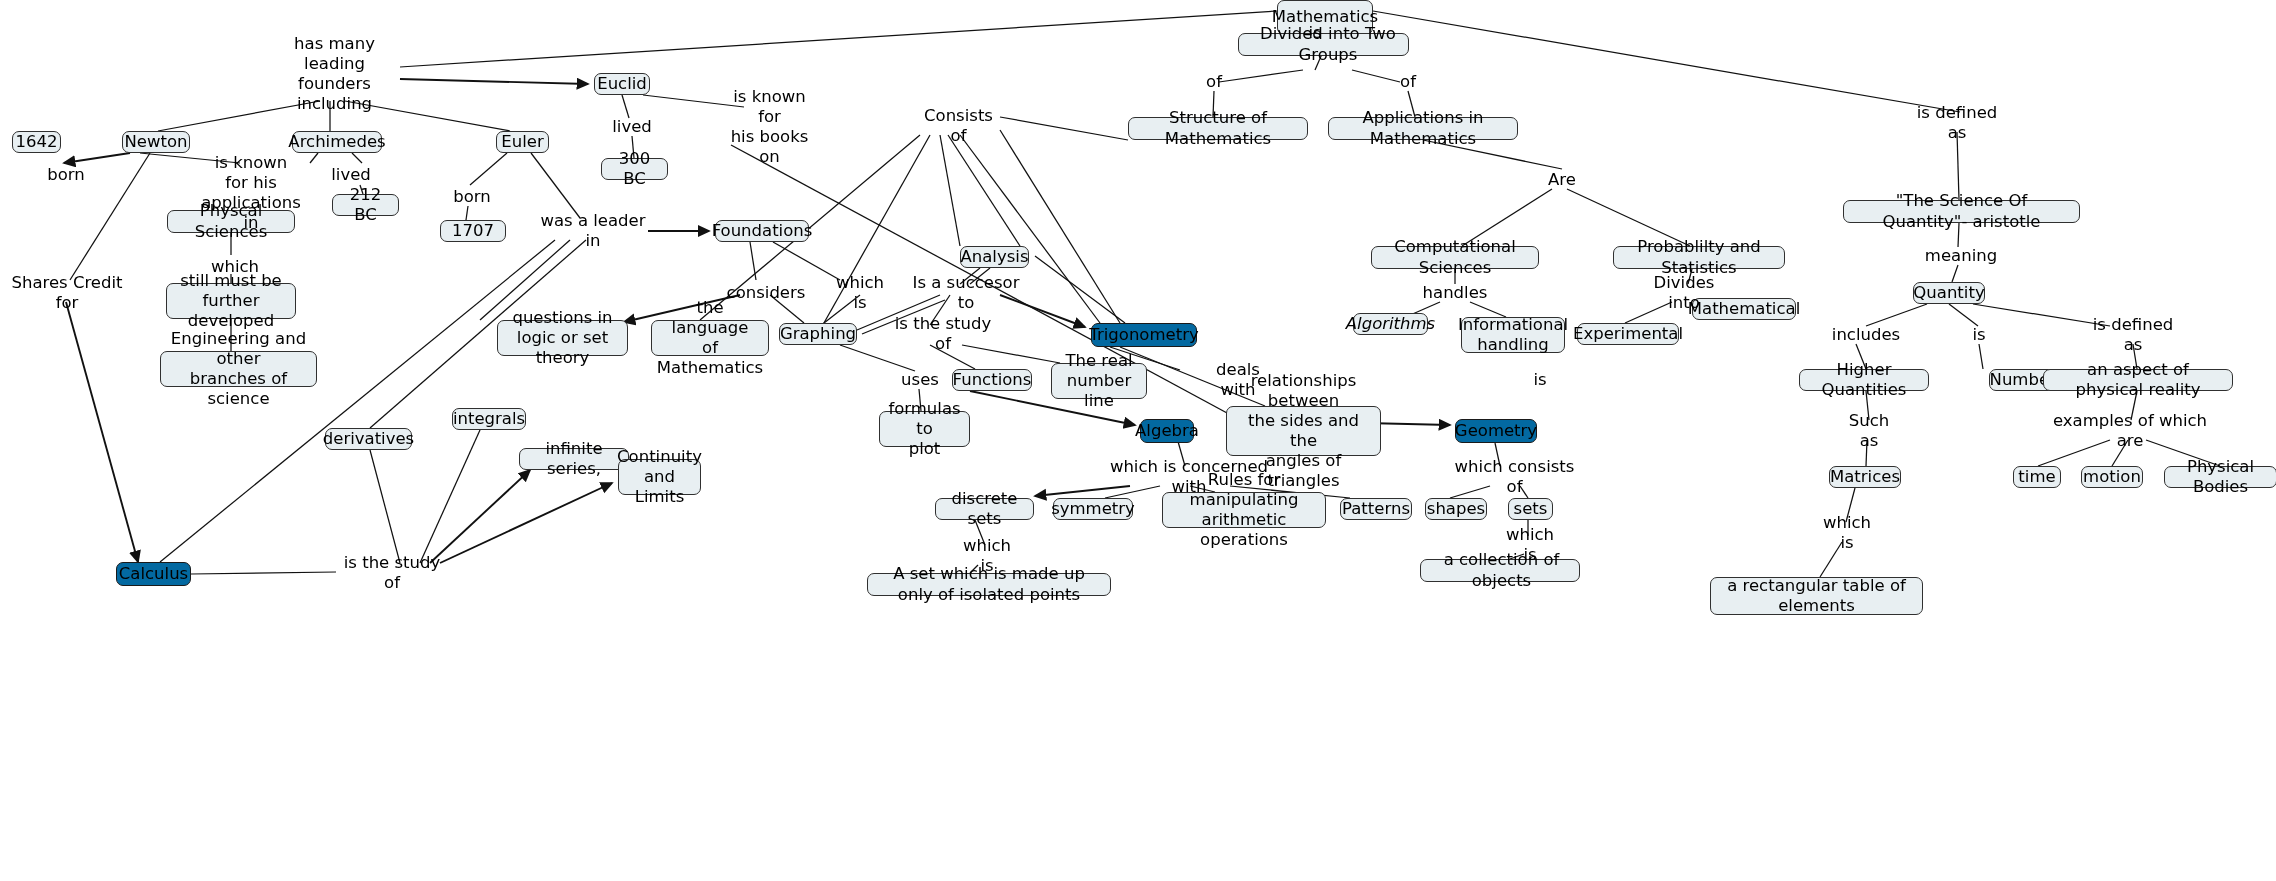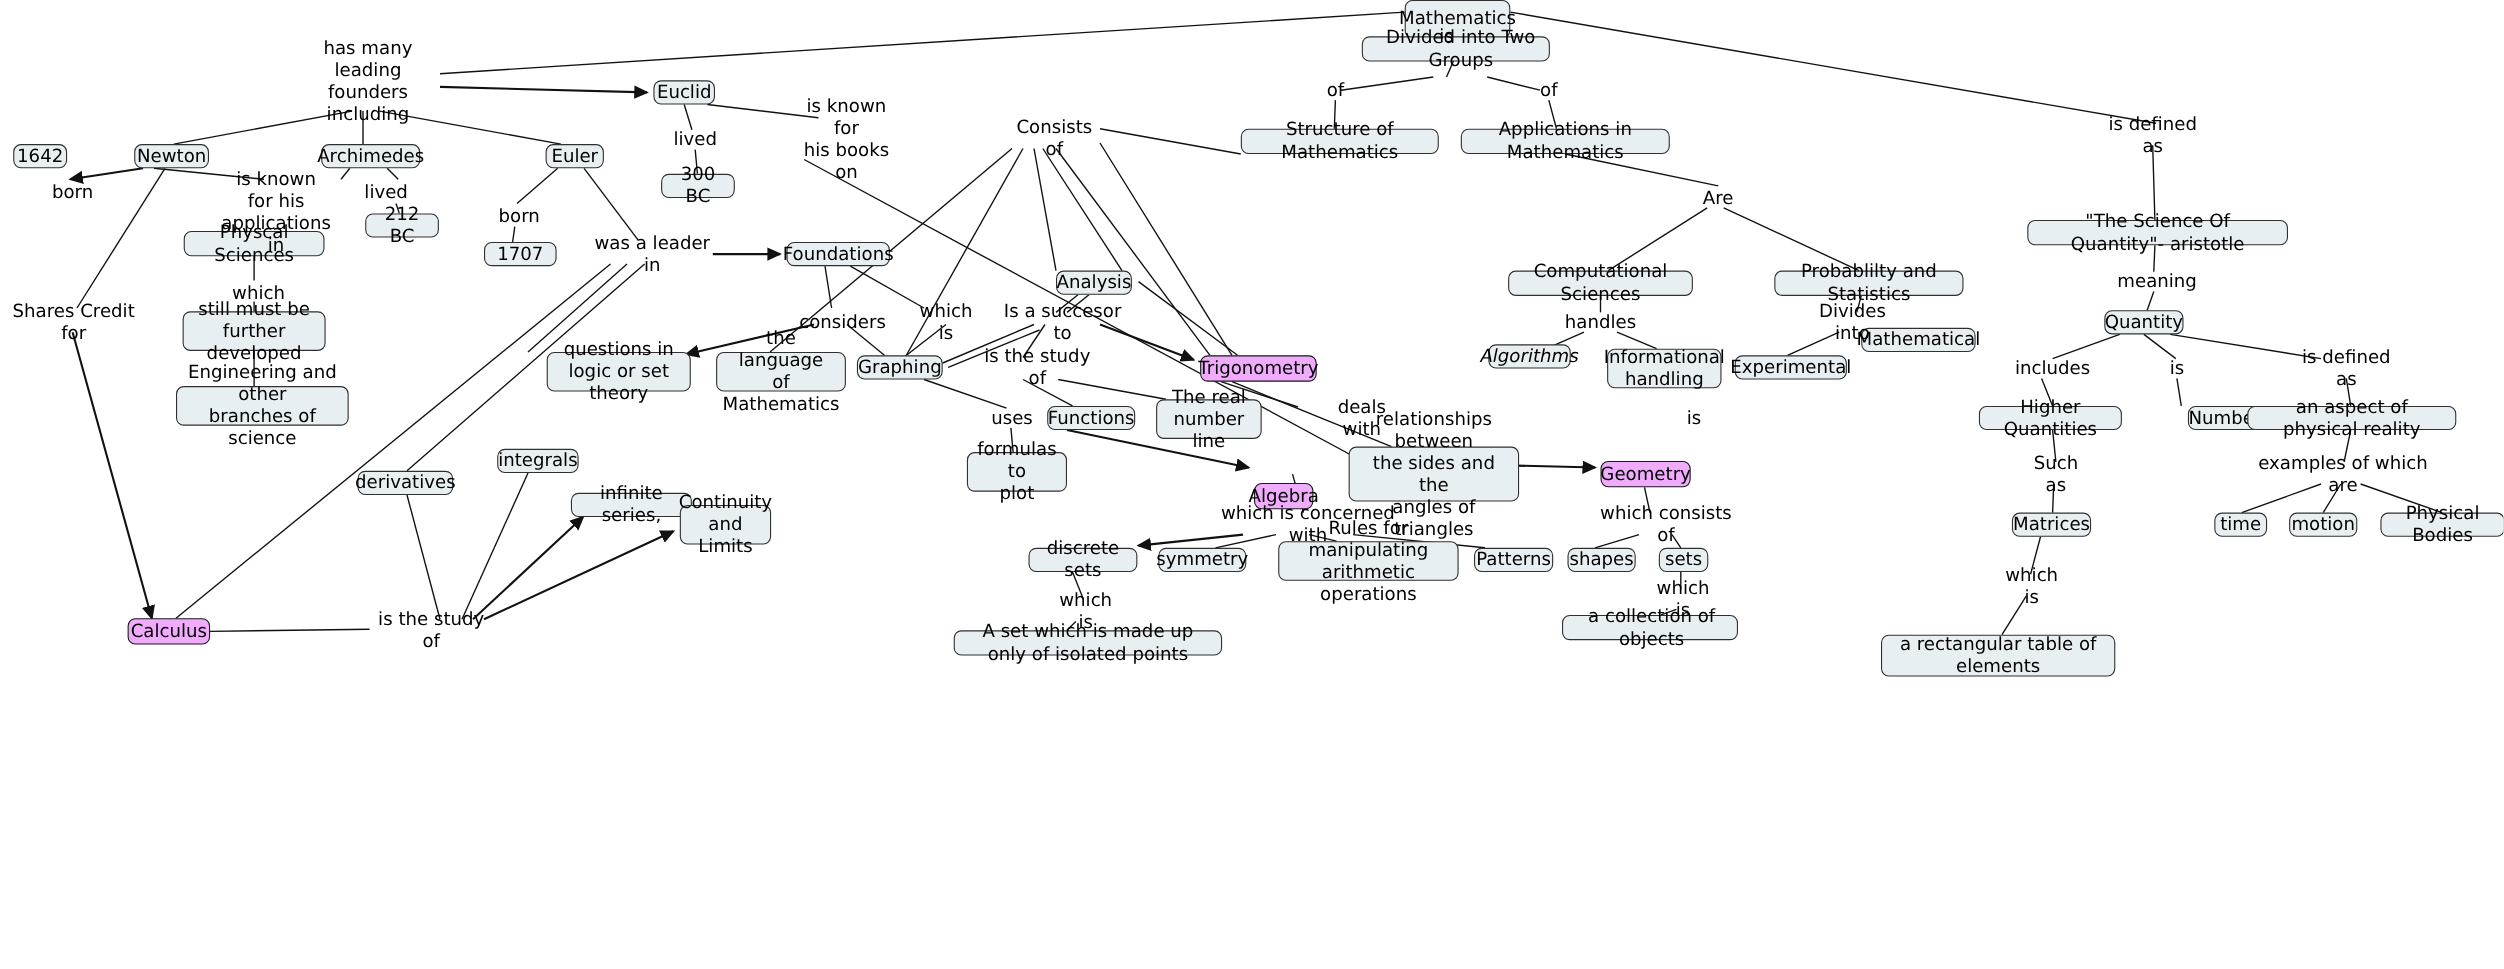--- a/index.html
+++ b/index.html
@@ -35,21 +35,21 @@
     line-height: 1.22;
     text-align: center;
     display: flex;
     align-items: center;
     justify-content: center;
     padding: 3px 9px;
     white-space: pre-line;
     box-shadow: 0 0 0 0 transparent;
   }
   .node.orange {
-    background: #f0abfc;
+    background: #0369a1;
     border-color: #1a1a1a;
     color: #000000;
   }
   .linklabel {
     position: absolute;
     box-sizing: border-box;
     color: #000000;
     font-size: 16.5px;
     line-height: 1.22;
     text-align: center;
@@ -219,21 +219,21 @@
       <div class="node" style="left: 651px; top: 320px; width: 118px; height: 36px;">the language
 of Mathematics</div>
       <div class="node" style="left: 779px; top: 323px; width: 78px; height: 22px;">Graphing</div>
       <div class="node" style="left: 960px; top: 246px; width: 69px; height: 22px;">Analysis</div>
       <div class="node" style="left: 952px; top: 369px; width: 80px; height: 22px;">Functions</div>
       <div class="node" style="left: 1051px; top: 363px; width: 96px; height: 36px;">The real
 number line</div>
       <div class="node" style="left: 879px; top: 411px; width: 91px; height: 36px;">formulas to
 plot</div>
       <div class="node orange" style="left: 1091px; top: 323px; width: 106px; height: 24px;">Trigonometry</div>
-      <div class="node orange" style="left: 1140px; top: 419px; width: 54px; height: 24px; margin-top: 20px;">Algebra</div>
+      <div class="node orange" style="left: 1140px; top: 419px; width: 54px; height: 24px;">Algebra</div>
       <div class="node orange" style="left: 1455px; top: 419px; width: 82px; height: 24px;">Geometry</div>
       <div class="node" style="left: 1226px; top: 406px; width: 155px; height: 50px;">relationships between
 the sides and the
 angles of triangles</div>
       <div class="node" style="left: 935px; top: 498px; width: 99px; height: 22px;">discrete sets</div>
       <div class="node" style="left: 1053px; top: 498px; width: 80px; height: 22px;">symmetry</div>
       <div class="node" style="left: 1162px; top: 492px; width: 164px; height: 36px;">Rules for manipulating
 arithmetic operations</div>
       <div class="node" style="left: 1340px; top: 498px; width: 72px; height: 22px;">Patterns</div>
       <div class="node" style="left: 819px; top: 573px; width: 244px; height: 23px; margin-left: 48px;">A set which is made up only of isolated points</div>

